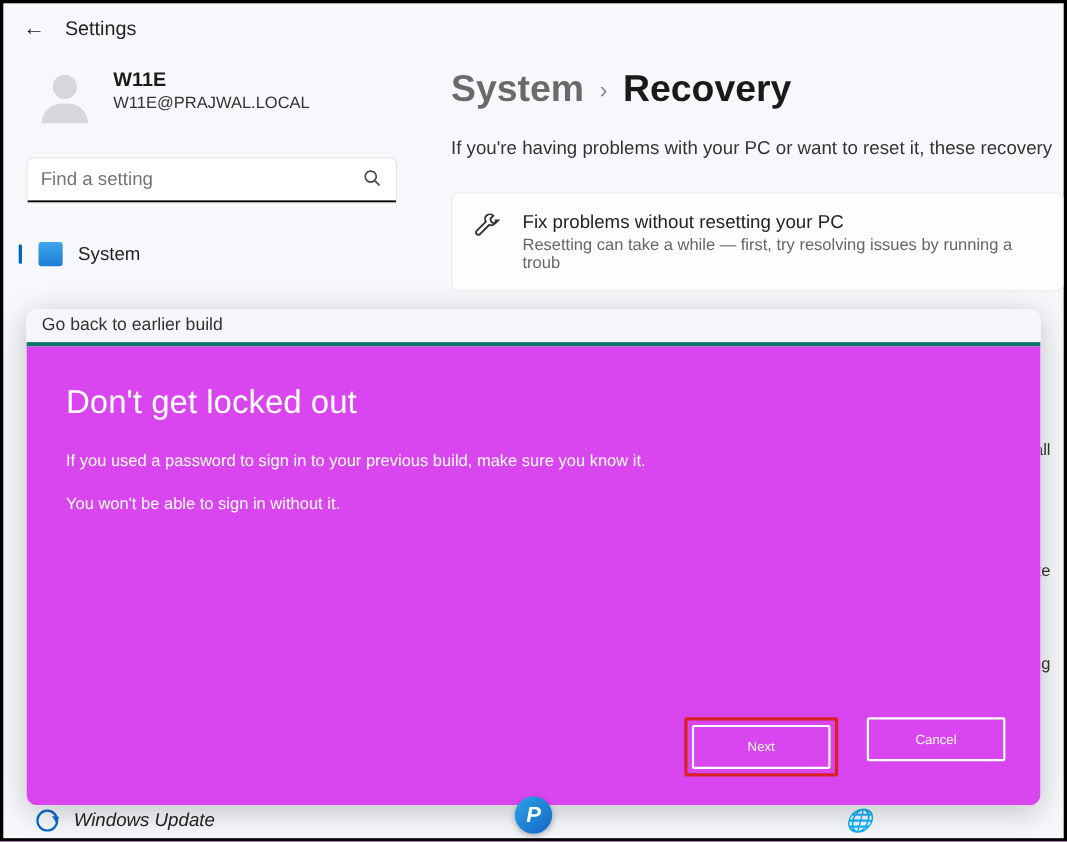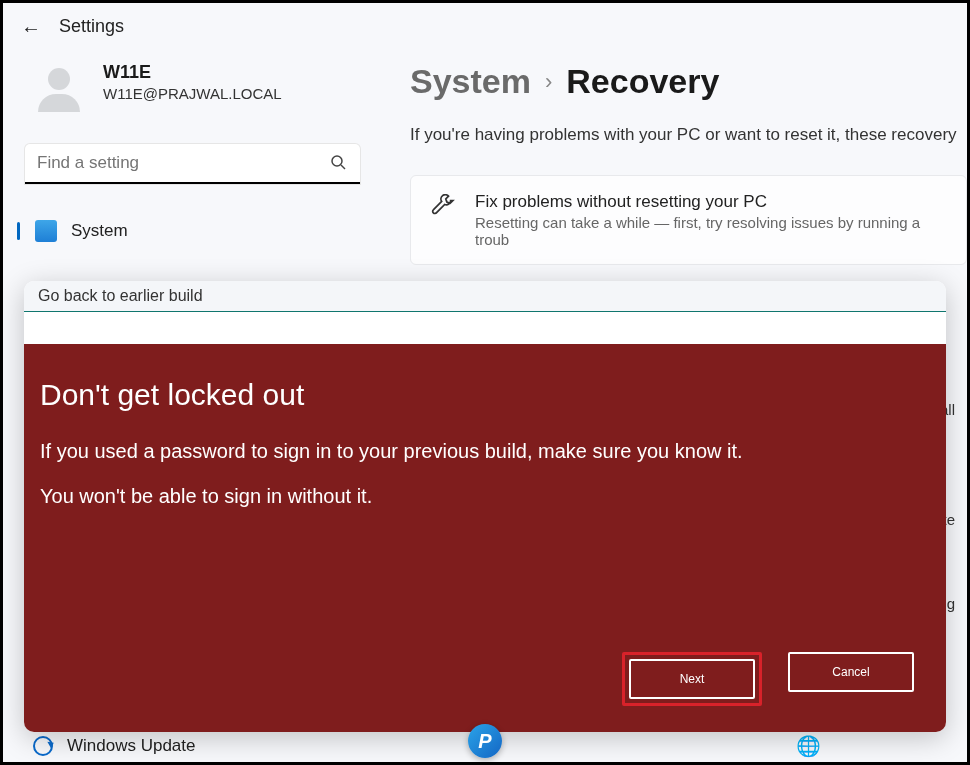--- a/index.html
+++ b/index.html
@@ -59,40 +59,40 @@
     position: absolute; right: 12px; font-size: 15px; color: #333;
   }
   
   .dialog {
     position: absolute; left: 21px; right: 21px; top: 278px; bottom: 30px;
     background: #fff; border-radius: 10px; box-shadow: 0 6px 28px rgba(0,0,0,0.22);
     overflow: hidden; display: flex; flex-direction: column; z-index: 10;
   }
   .dialog-header {
     background: #f4f6f9; padding: 6px 14px; font-size: 16px; color: #333;
-    border-bottom: 1px solid #0f766e;
+    border-bottom: 4px solid #0f766e;
   }
   .dialog-body {
-    flex: 1; background: #7f1d1d; color: #fff; padding: 34px 16px; position: relative; margin-top: 32px;
+    flex: 1; background: #d946ef; color: #fff; padding: 34px 36px; position: relative;
   }
   .dialog-title { font-size: 30px; font-weight: 300; margin-bottom: 28px; }
-  .dialog-text { font-size: 20px; font-weight: 300; margin-bottom: 22px; }
+  .dialog-text { font-size: 15px; font-weight: 300; margin-bottom: 22px; }
   .dialog-buttons {
     position: absolute; right: 32px; bottom: 26px; display: flex; gap: 26px;
   }
   .dlg-btn {
     min-width: 126px; height: 40px; background: transparent; border: 2px solid #fff;
     color: #fff; font-size: 12px; border-radius: 2px; cursor: pointer;
   }
   .btn-highlight { padding: 4px; border: 3px solid #d8222a; border-radius: 2px; }
   
   .bottom-peek {
-    position: absolute; left: 22px; right: 6px; bottom: 4px; height: 24px;
+    position: absolute; left: 22px; right: 34px; bottom: 4px; height: 24px;
     display: flex; justify-content: space-between; align-items: center;
-    font-size: 17px; color: #222;
+    font-size: 17px; color: #222; font-style: italic;
   }
   .bottom-left { display: flex; align-items: center; gap: 14px; padding-left: 8px; }
   .bottom-right { display: flex; align-items: center; gap: 14px; padding-right: 140px; color: #222; }
   .update-ico {
     width: 20px; height: 20px; border: 2.5px solid #0a6acb; border-radius: 50%;
     position: relative;
   }
   .update-ico::after {
     content: ""; position: absolute; right: -3px; top: 2px; width: 0; height: 0;
     border-left: 5px solid #0a6acb; border-top: 4px solid transparent; border-bottom: 4px solid transparent;

